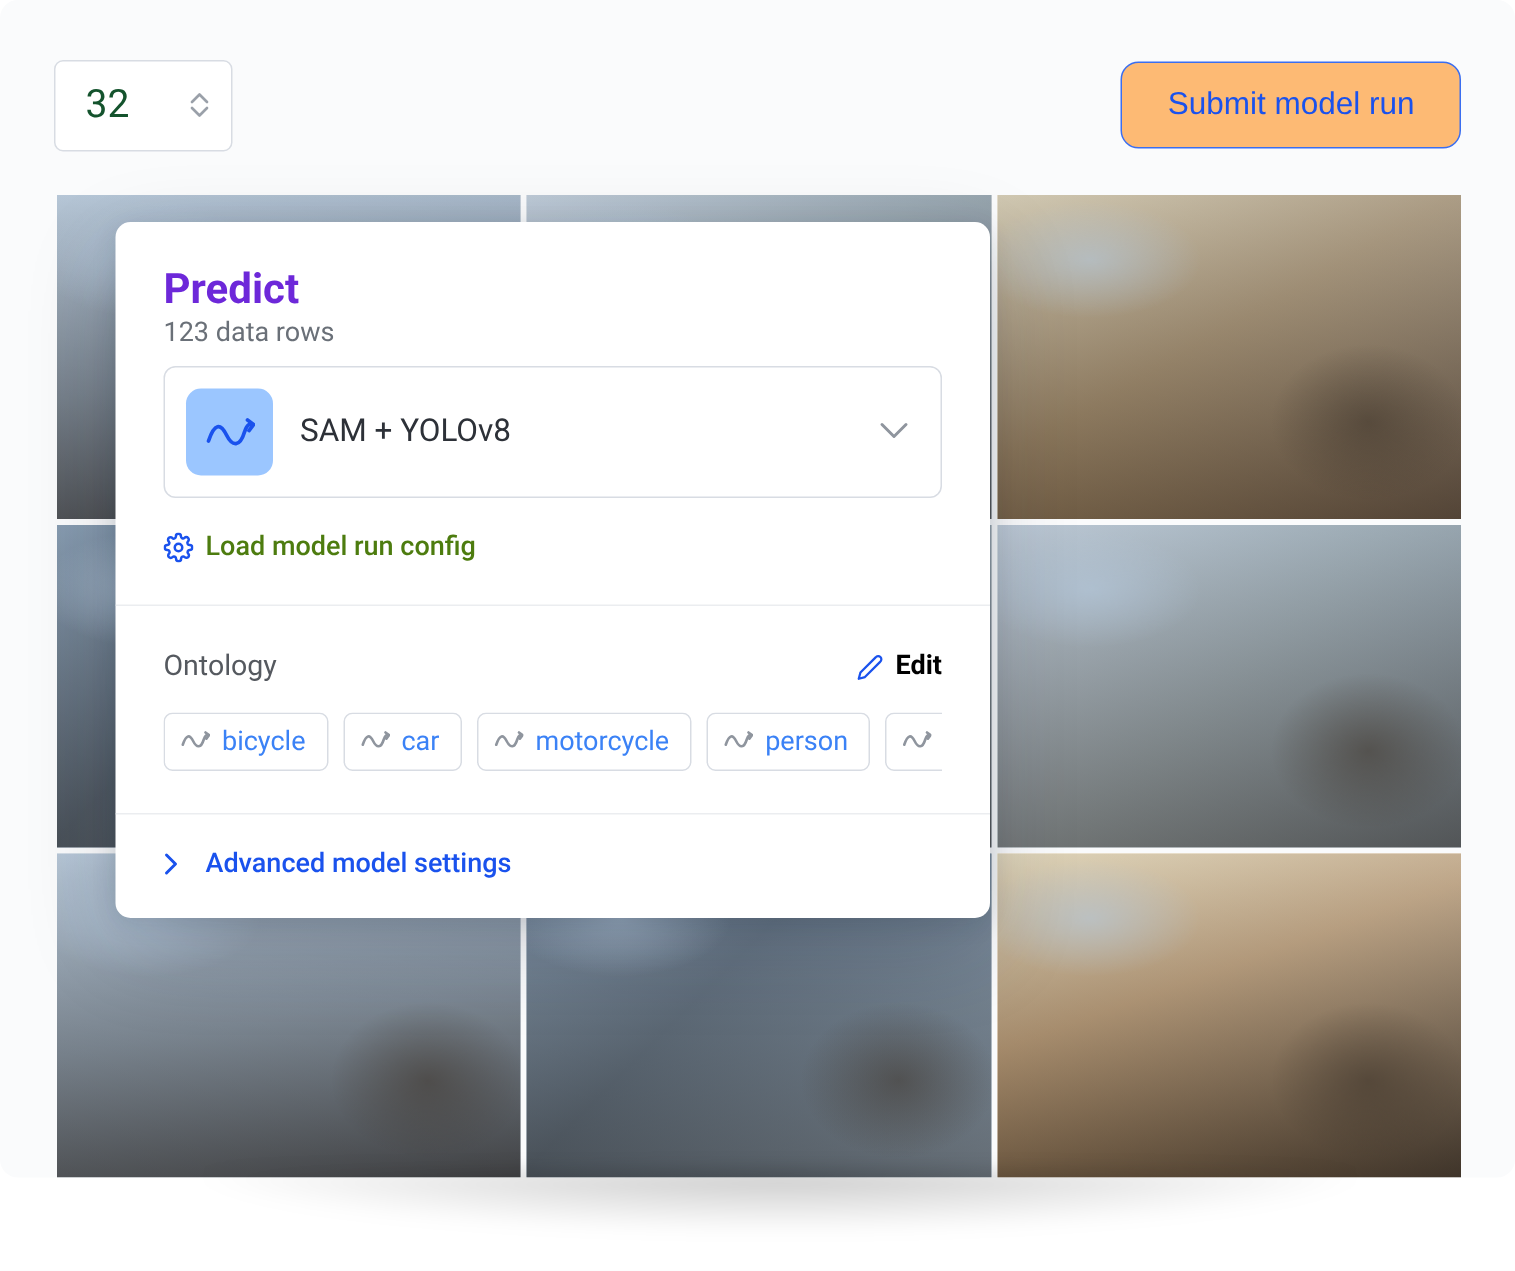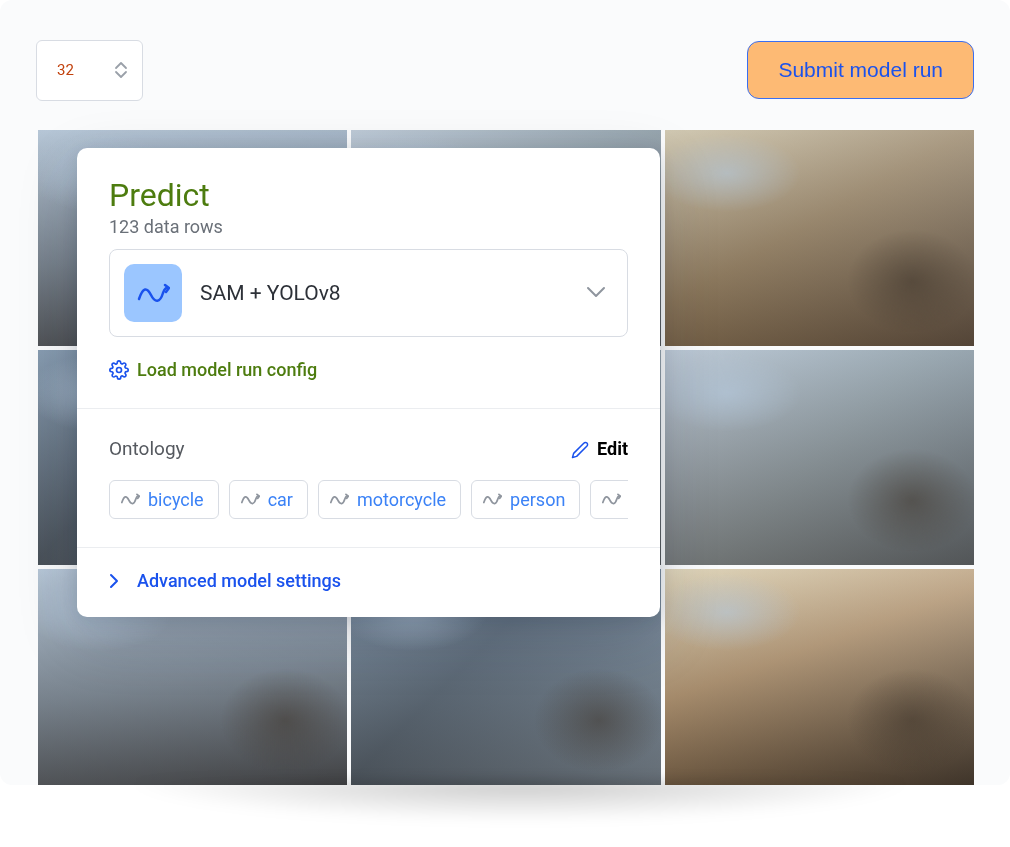--- a/index.html
+++ b/index.html
@@ -48,22 +48,22 @@
       display: flex;
       align-items: center;
       background: #fff;
       border: 1px solid #d8dce3;
       border-radius: 6px;
       height: 61px;
       padding: 0 14px 0 20px;
       gap: 40px;
     }
     .stepper-value {
-      font-size: 15px;
-      color: #c2410c;
+      font-size: 26px;
+      color: #14532d;
     }
     .stepper-arrows {
       display: flex;
       flex-direction: column;
       color: #9aa0a9;
       gap: 0px;
       line-height: 9px;
     }
     .stepper-arrows svg { display:block; }
     .btn-outline {
@@ -133,23 +133,23 @@
       border-radius: 10px;
       box-shadow: 0 20px 60px rgba(20,30,50,0.18), 0 4px 16px rgba(20,30,50,0.12);
       overflow: hidden;
     }
     .panel-section {
       padding: 28px 32px;
       border-bottom: 1px solid #ebedf0;
     }
     .panel-section:last-child { border-bottom: none; }
     .panel-title {
-      font-size: 32px;
-      font-weight: 400;
-      color: #4d7c0f;
+      font-size: 28px;
+      font-weight: 700;
+      color: #6d28d9;
     }
     .panel-subtitle {
       font-size: 18px;
       color: #6a7078;
       margin-top: 2px;
     }
     .model-select {
       margin-top: 12px;
       border: 1px solid #d8dce3;
       border-radius: 8px;

